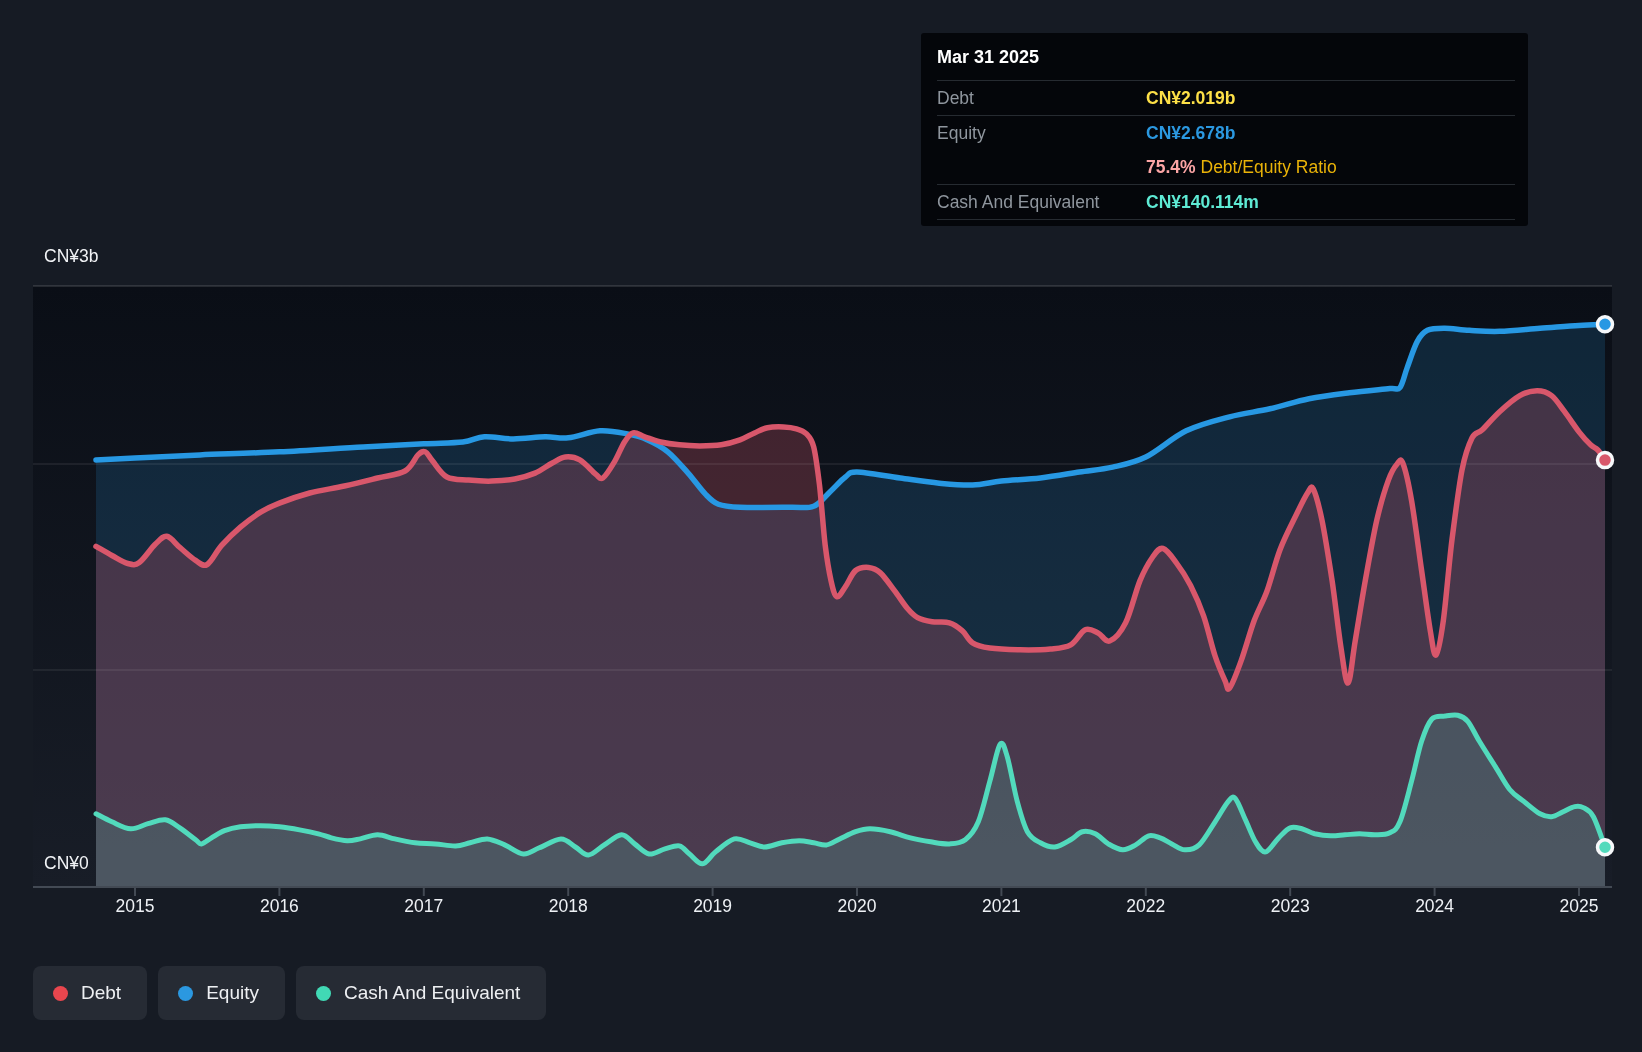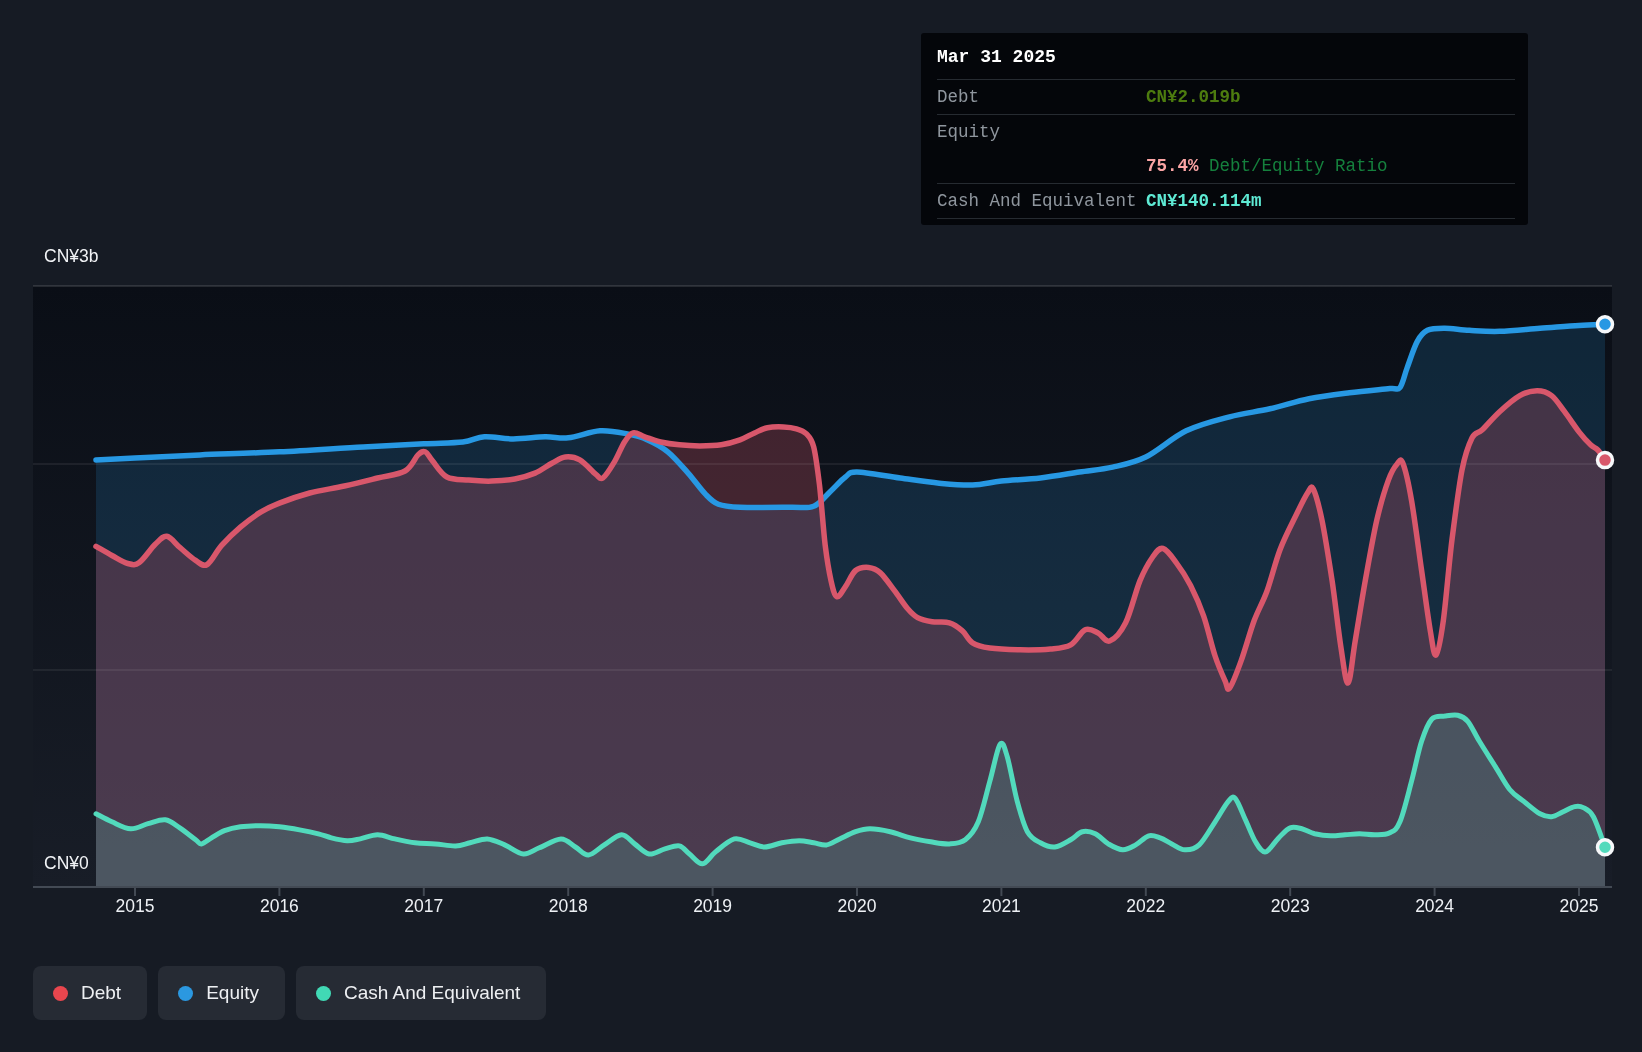--- a/index.html
+++ b/index.html
@@ -7,32 +7,32 @@
     width:1642px;height:1052px;overflow:hidden;position:relative;
     background:#161b24;font-family:"Liberation Sans",sans-serif;
   }
   #chart{position:absolute;left:0;top:0;}
   .axis-label{fill:#f1f3f6;font-size:17.5px;font-family:"Liberation Sans",sans-serif;}
   .tick-label{fill:#eef1f5;font-size:17.5px;font-family:"Liberation Sans",sans-serif;}
 
   
   .tooltip{
     position:absolute;left:921px;top:33px;width:607px;box-sizing:border-box;
-    background:#04060a;border-radius:3px;padding:0 13px 6px 16px;z-index:5;font-family:Liberation Mono, monospace;
+    background:#04060a;border-radius:3px;padding:0 13px 6px 16px;z-index:5;
   }
   .tt-title{color:#ffffff;font-size:18px;font-weight:700;padding:14px 0 12px 0;
     border-bottom:1px solid #262b31;}
   .tt-row{display:grid;grid-template-columns:209px 1fr;align-items:center;
     font-size:17.5px;border-bottom:1px solid #262b31;}
   .tt-row.no-divider{border-bottom:none;}
   .tt-row{height:34px;}
   .tt-label{color:#8f969e;}
   .tt-val{font-weight:700;}
   .v-ratio-pct{color:#fca5a5;font-weight:700;}
-  .v-ratio-label{color:#15803d;font-weight:400;}
+  .v-ratio-label{color:#eab308;font-weight:400;}
 
   
   .legend{position:absolute;left:33px;top:966px;display:flex;gap:11px;z-index:4;}
   .chip{height:54px;background:#262b34;border-radius:8px;display:flex;align-items:center;
     padding:0 26px 0 20px;gap:13px;cursor:pointer;}
   .chip .dot{width:15px;height:15px;border-radius:50%;}
   .chip .lbl{color:#eef0f3;font-size:19px;}
 </style>
 </head>
 <body>
@@ -83,24 +83,25 @@
       <circle cx="1605.0" cy="847.2" r="7.5" fill="#52dabc" stroke="#f6f8fa" stroke-width="3.5"></circle>
     </g>
   <text x="44" y="262" class="axis-label">CN¥3b</text>
   <text x="44" y="869" class="axis-label">CN¥0</text>
 </svg>
 
 <div class="tooltip">
   <div class="tt-title">Mar 31 2025</div>
   <div class="tt-row">
     <span class="tt-label">Debt</span>
-    <span class="tt-val" style="color: #4d7c0f;">CN¥2.019b</span>
+    <span class="tt-val" style="color: #fde047;">CN¥2.019b</span>
   </div>
   <div class="tt-row no-divider">
     <span class="tt-label">Equity</span>
+    <span class="tt-val" style="color: rgb(43, 152, 224);">CN¥2.678b</span>
   </div>
   <div class="tt-row">
     <span></span>
     <span><span class="v-ratio-pct">75.4%</span> <span class="v-ratio-label">Debt/Equity Ratio</span></span>
   </div>
   <div class="tt-row">
     <span class="tt-label">Cash And Equivalent</span>
     <span class="tt-val" style="color: #5eead4;">CN¥140.114m</span>
   </div>
 </div>

